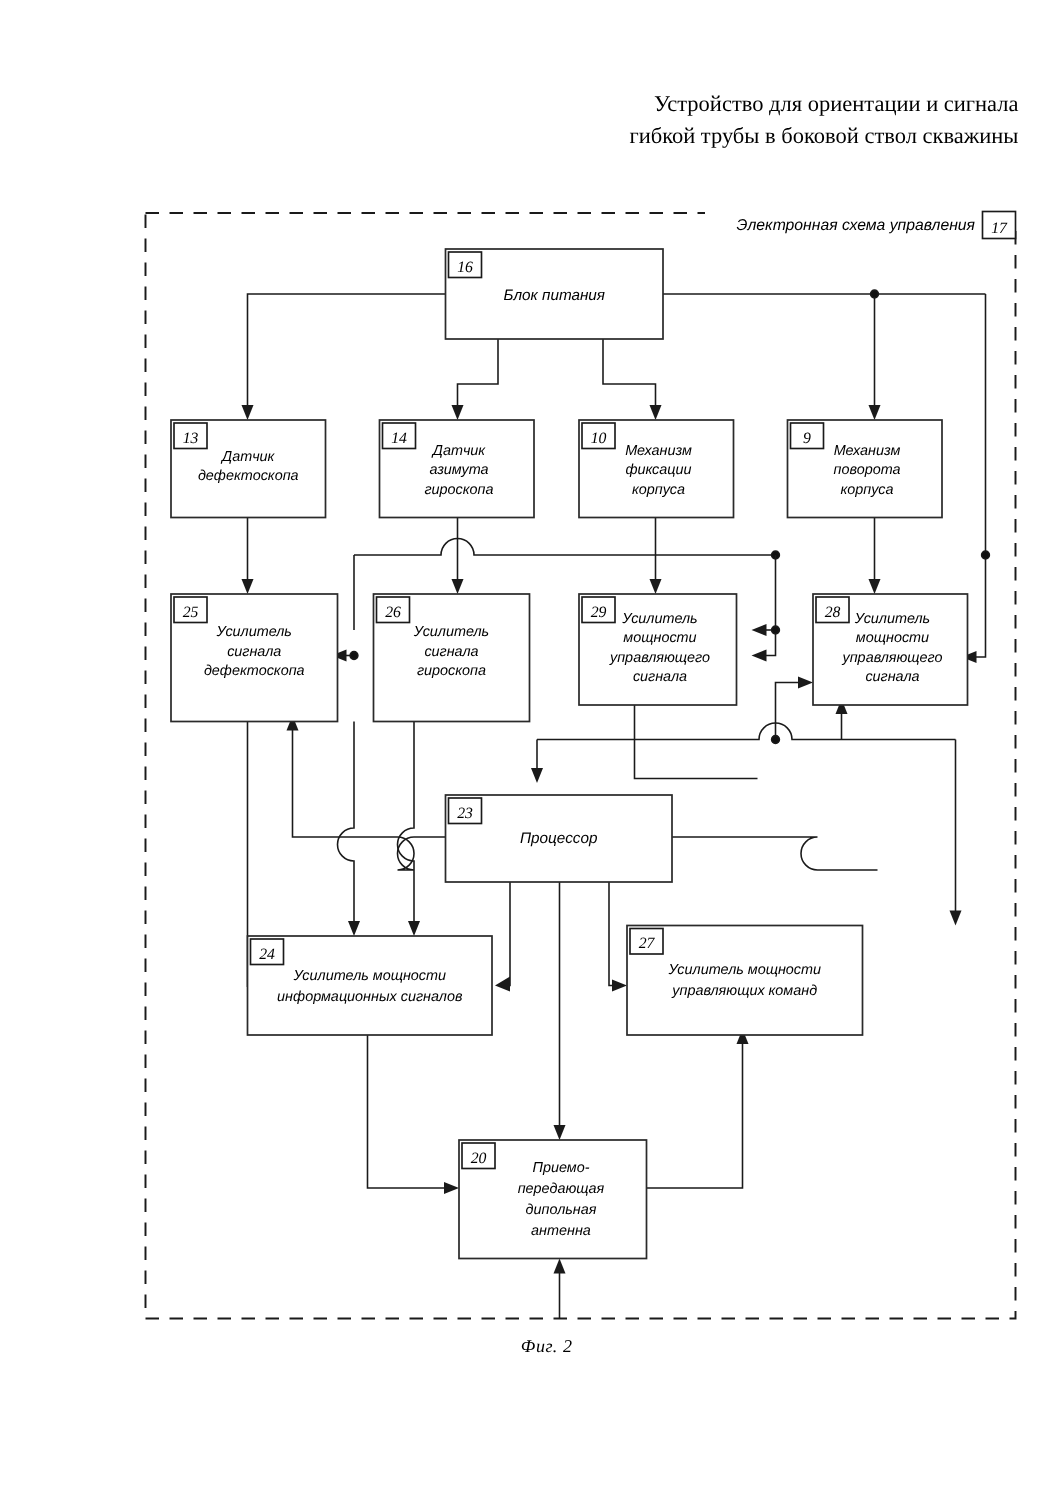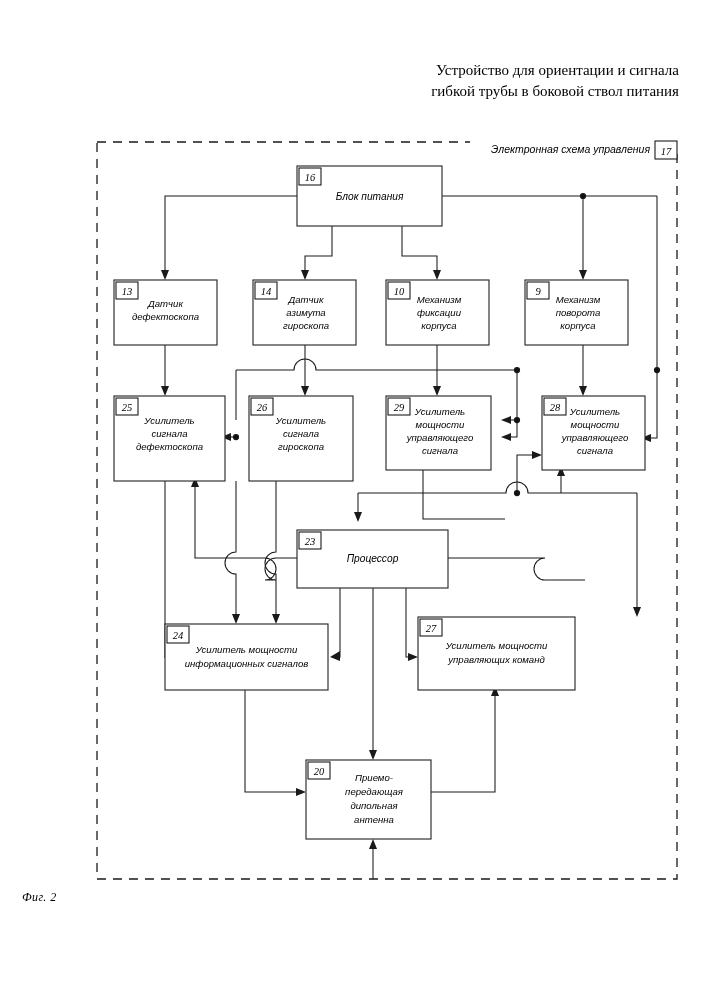--- a/index.html
+++ b/index.html
@@ -12,21 +12,21 @@
 
   .title{
     position:absolute;right:28px;top:60px;width:420px;
     text-align:right;
     font-family:"Liberation Serif","DejaVu Serif",serif;
     font-size:15px;line-height:21px;color:#000;
     white-space:pre-line;
   }
 
   .fig-caption{
-    position:absolute;left:0;right:0;top:890px;
+    position:absolute;left:0;right:0;top:890px;text-align:center;
     font-family:"Liberation Serif","DejaVu Serif",serif;
     font-style:italic;font-size:12px;letter-spacing:.4px;margin-left:22px;
   }
 
   svg.sheet{position:absolute;left:0;top:0;width:707px;height:1000px;}
 
   .boundary{fill:none;stroke:#1a1a1a;stroke-width:1.3;
     stroke-dasharray:9 7;stroke-linecap:butt;}
 
   .bx{fill:#ffffff;stroke:#2a2a2a;stroke-width:1.15;}
@@ -42,21 +42,21 @@
   .tag{font-style:italic;font-size:10.5px;fill:#000;text-anchor:middle;
     font-family:"Liberation Serif","DejaVu Serif",serif;}
   .hdr{font-style:italic;font-size:10.5px;fill:#000;text-anchor:end;}
 </style>
 </head>
 <body>
 
 <div id="page">
 
   <div class="title"><span>Устройство для ориентации и сигнала</span>
-<span>гибкой трубы в боковой ствол питания</span></div>
+<span>гибкой трубы в боковой ствол скважины</span></div>
 
   <svg class="sheet" viewBox="0 0 707 1000">
 
     <rect class="boundary" x="97" y="142" width="580" height="737"></rect>
 
     <rect x="470" y="134" width="208" height="18" fill="#ffffff" stroke="none"></rect>
 
     <g class="wire">
 
       <path d="M297 196 L165 196 L165 276"></path>

